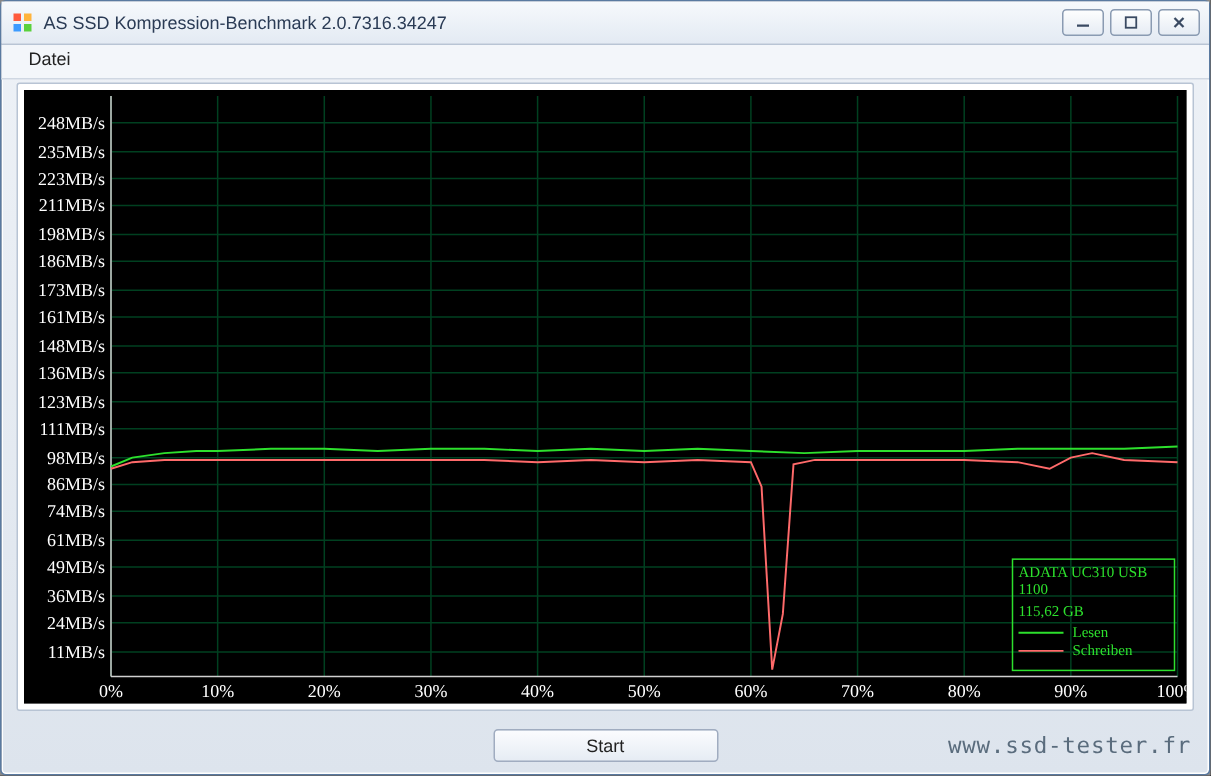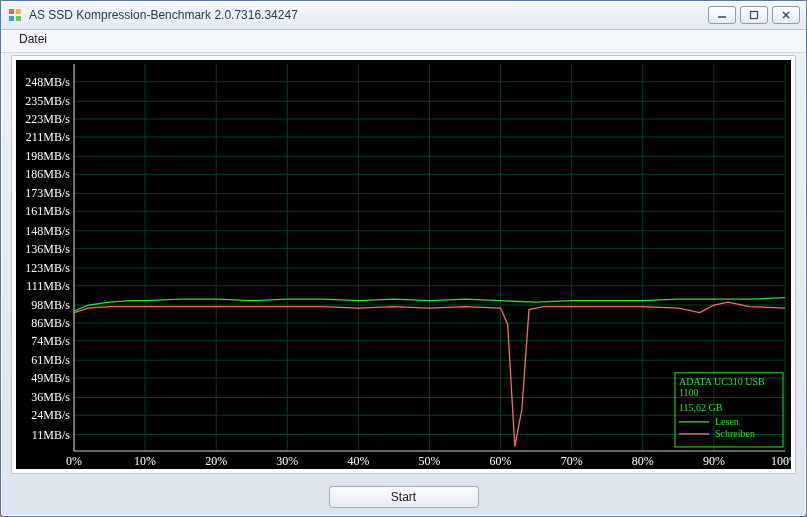--- a/index.html
+++ b/index.html
@@ -136,13 +136,14 @@
           <line x1="663" y1="373" x2="693" y2="373" stroke="#ff6a6a" stroke-width="1.3"></line>
           <text x="699" y="376" fill="#2de02d" font-size="10" font-family="Tahoma">Schreiben</text>
         </svg>
     </div>
   </div>
 
   <div class="footer-btns">
     <button class="btn">Start</button>
   </div>
 
+  <div class="watermark">www.ssd-tester.fr</div>
 </div>
 
 </body></html>

